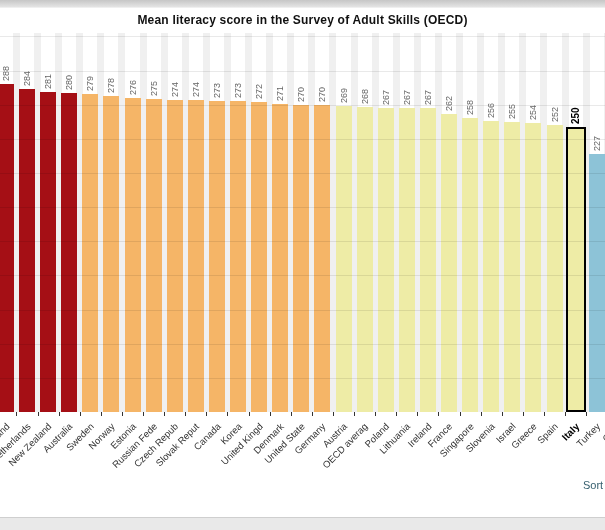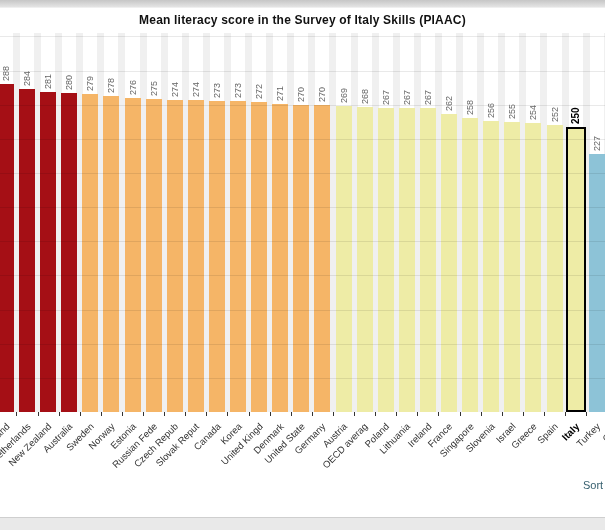--- a/index.html
+++ b/index.html
@@ -41,21 +41,21 @@
     position:absolute; left:583px; top:479px; font-size:11px; color:#37606f;
     white-space:nowrap; z-index:5; cursor:pointer;
   }
 </style>
 </head>
 <body>
 
 <div class="top-strip"></div>
 
 <div class="chart">
-  <div class="chart-title">Mean literacy score in the Survey of Italy Skills (PIAAC)</div>
+  <div class="chart-title">Mean literacy score in the Survey of Adult Skills (OECD)</div>
   <div id="plot">
       <div class="stripe" style="left: 12.95px; background: rgb(240, 240, 240);"></div>
       <div class="tick" style="left: 16.45px;"></div>
       <div class="stripe" style="left: 34.05px; background: rgb(240, 240, 240);"></div>
       <div class="tick" style="left: 37.55px;"></div>
       <div class="stripe" style="left: 55.15px; background: rgb(240, 240, 240);"></div>
       <div class="tick" style="left: 58.65px;"></div>
       <div class="stripe" style="left: 76.25px; background: rgb(240, 240, 240);"></div>
       <div class="tick" style="left: 79.75px;"></div>
       <div class="stripe" style="left: 97.35px; background: rgb(240, 240, 240);"></div>

